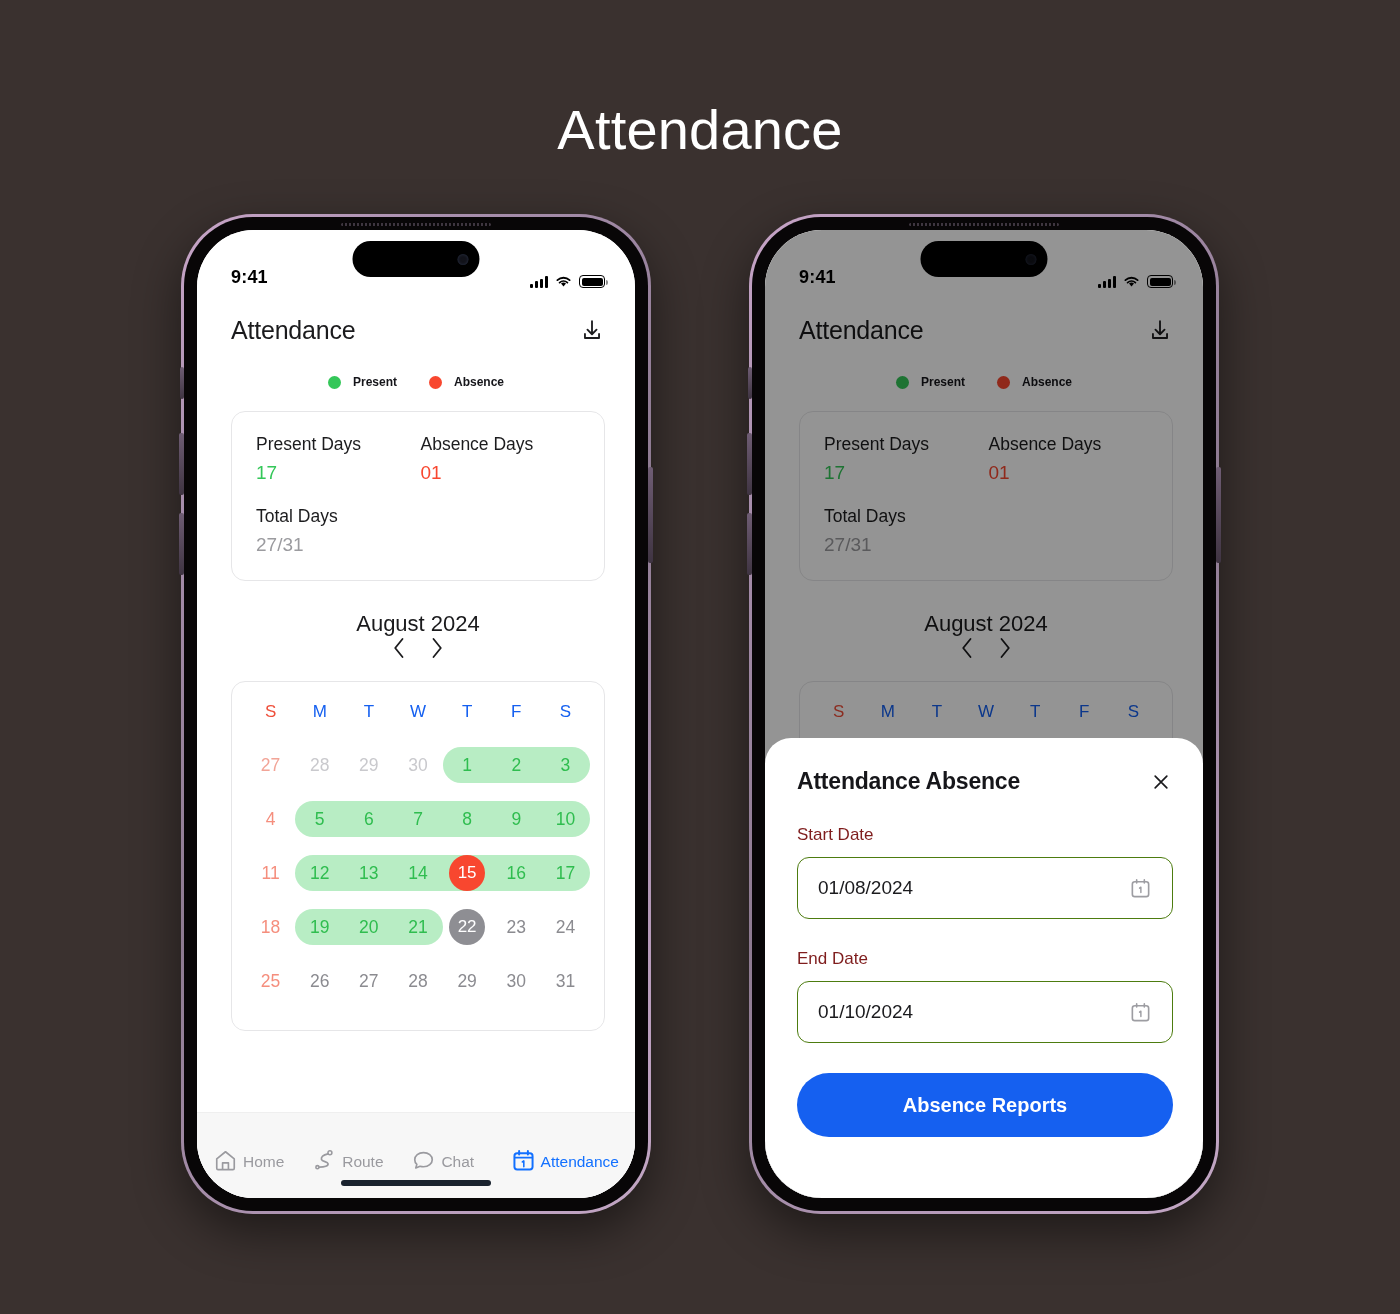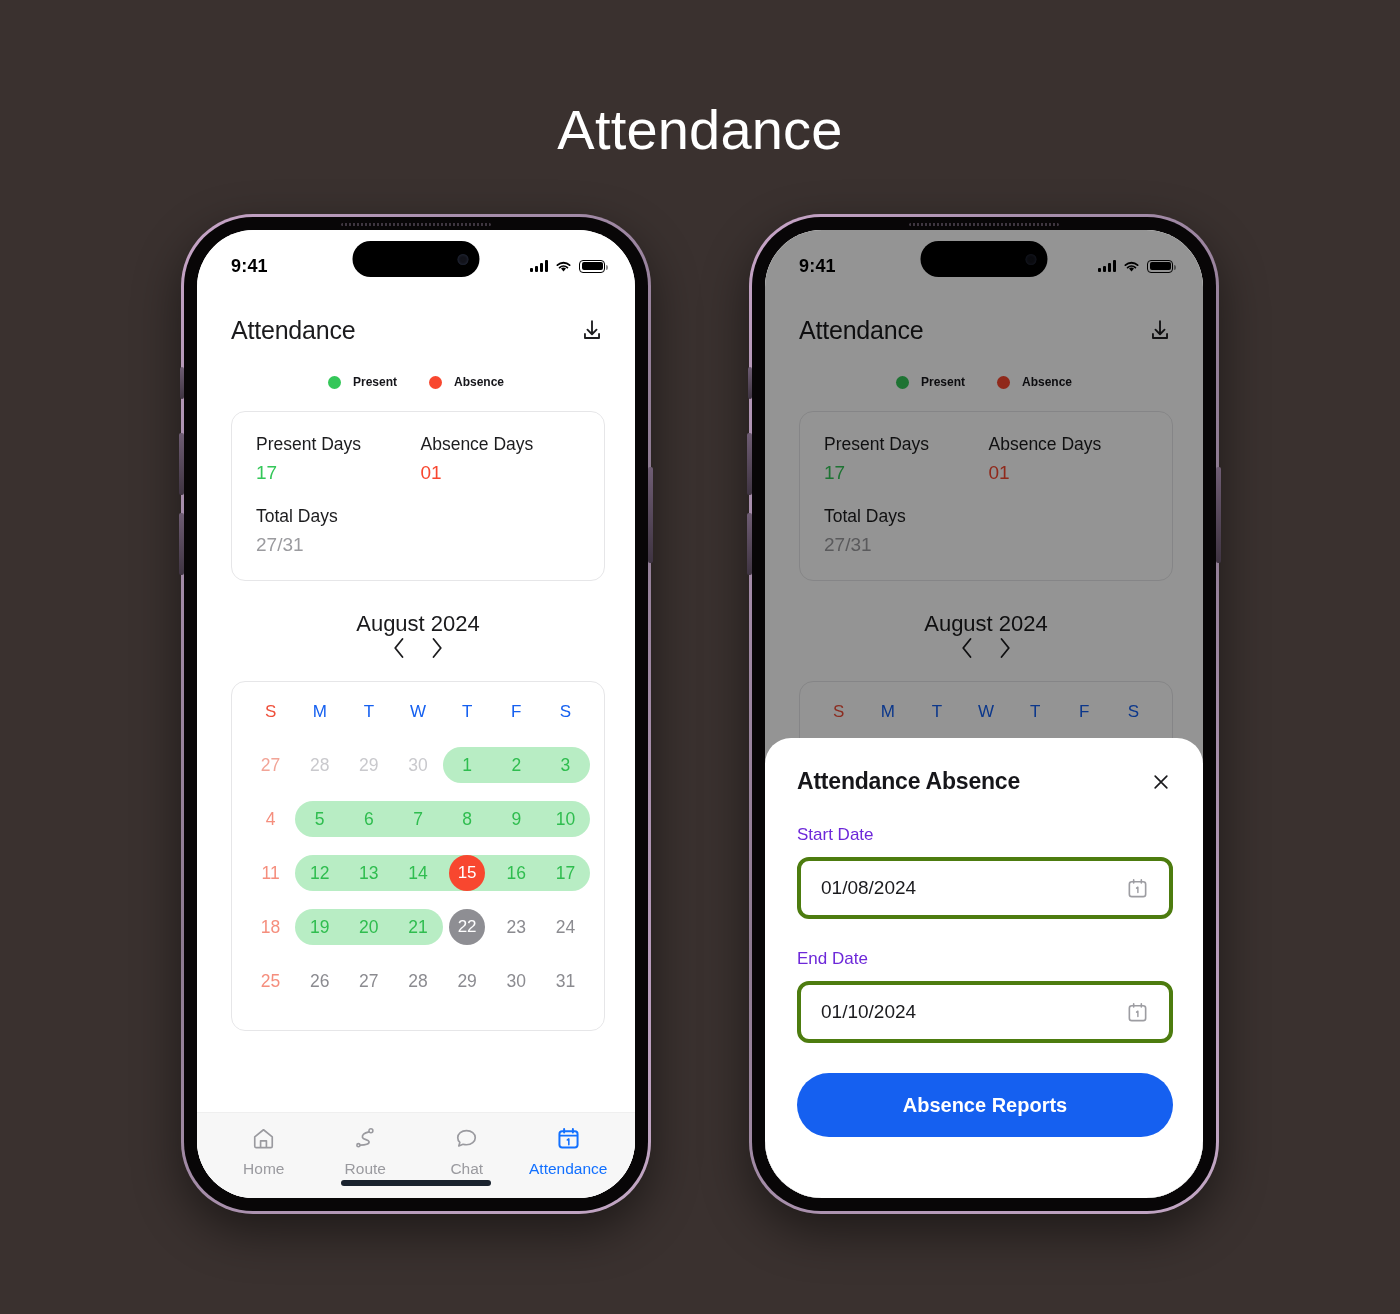--- a/index.html
+++ b/index.html
@@ -98,21 +98,21 @@
     background: #12131a;
     box-shadow: inset 0 0 3px #2b3348;
   }
 
   
   .status-bar {
     position: absolute;
     top: 0; left: 0; right: 0;
     height: 58px;
     display: flex;
-    align-items: center;
+    align-items: flex-end;
     justify-content: space-between;
     padding: 14px 30px 0 34px;
     z-index: 5;
   }
   .status-time {
     font-size: 18px;
     font-weight: bold;
     color: #000;
     letter-spacing: .2px;
   }
@@ -275,21 +275,21 @@
     margin-top: auto;
     background: #f7f7f7;
     border-top: 1px solid #efefef;
     padding: 13px 16px 0 16px;
     display: flex;
     height: 86px;
   }
   .tab {
     flex: 1;
     display: flex;
-    flex-direction: column;
+    flex-direction: row;
     align-items: center;
     gap: 5px;
     cursor: pointer;
   }
   .tab-label { font-size: 15.5px; color: #9a9a9f; }
   .tab.active .tab-label { color: #1270ff; }
   .home-indicator {
     position: absolute;
     bottom: 12px; left: 50%;
     transform: translateX(-50%);
@@ -323,25 +323,25 @@
   .modal-title {
     font-size: 23px;
     font-weight: bold;
     color: #16161a;
     letter-spacing: -.2px;
   }
   .close-btn { cursor: pointer; display: block; padding: 2px; }
 
   .field-label {
     font-size: 17px;
-    color: #6d28d9;
+    color: #7f1d1d;
     margin: 30px 0 12px 0;
   }
   .date-field {
-    border: 4px solid #4d7c0f;
+    border: 1px solid #4d7c0f;
     border-radius: 12px;
     height: 62px;
     display: flex;
     align-items: center;
     justify-content: space-between;
     padding: 0 20px 0 20px;
     cursor: pointer;
   }
   .date-value { font-size: 19px; color: #1b1b1e; }
   .cal-ico { display: block; }

